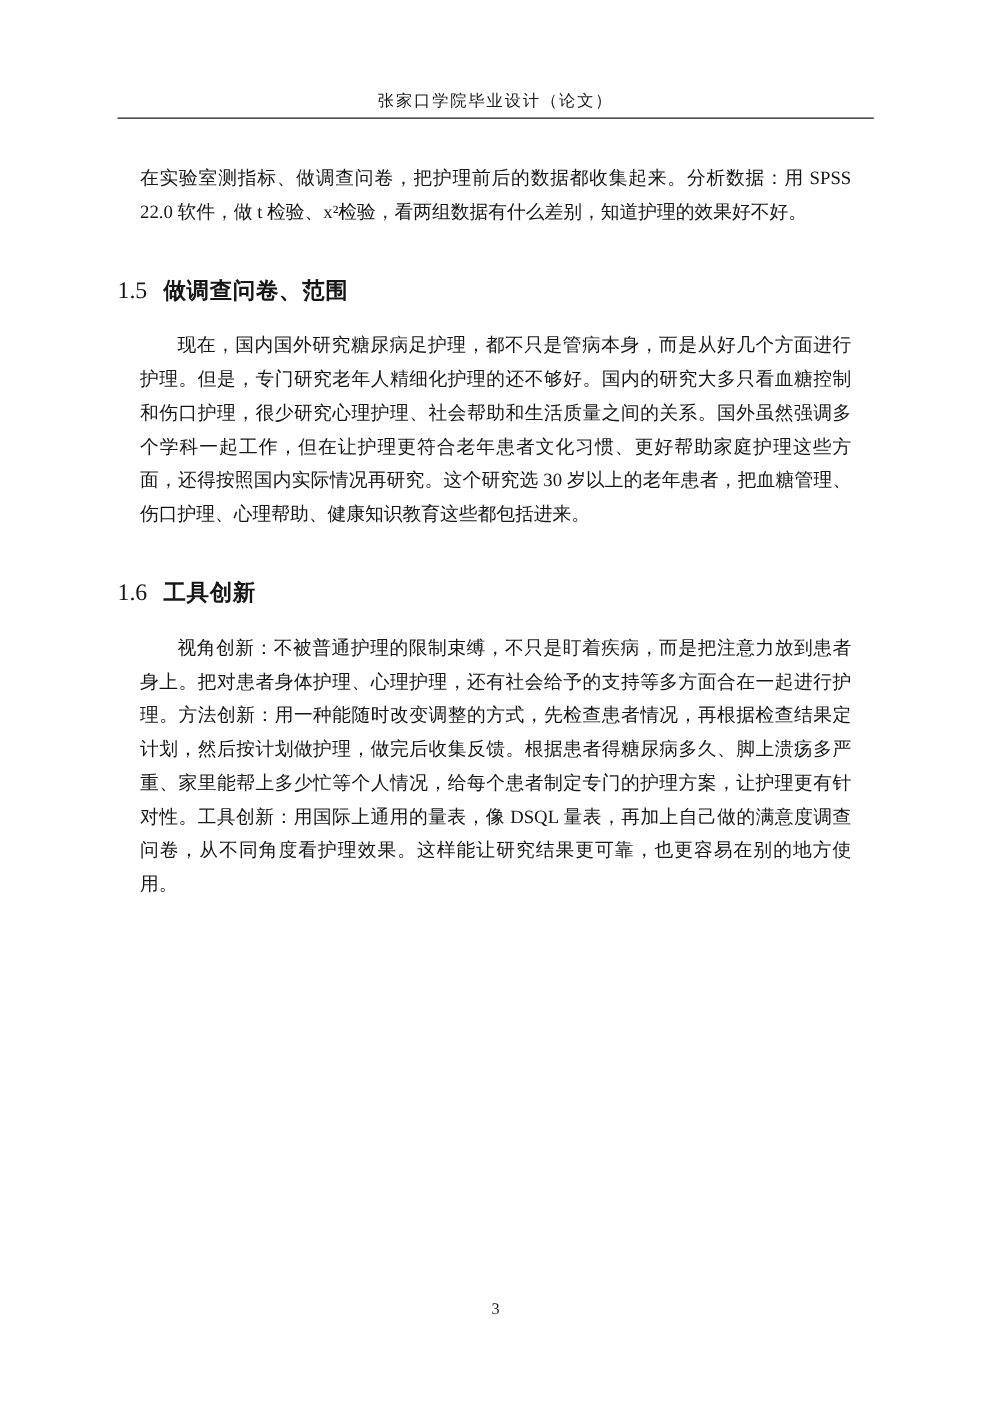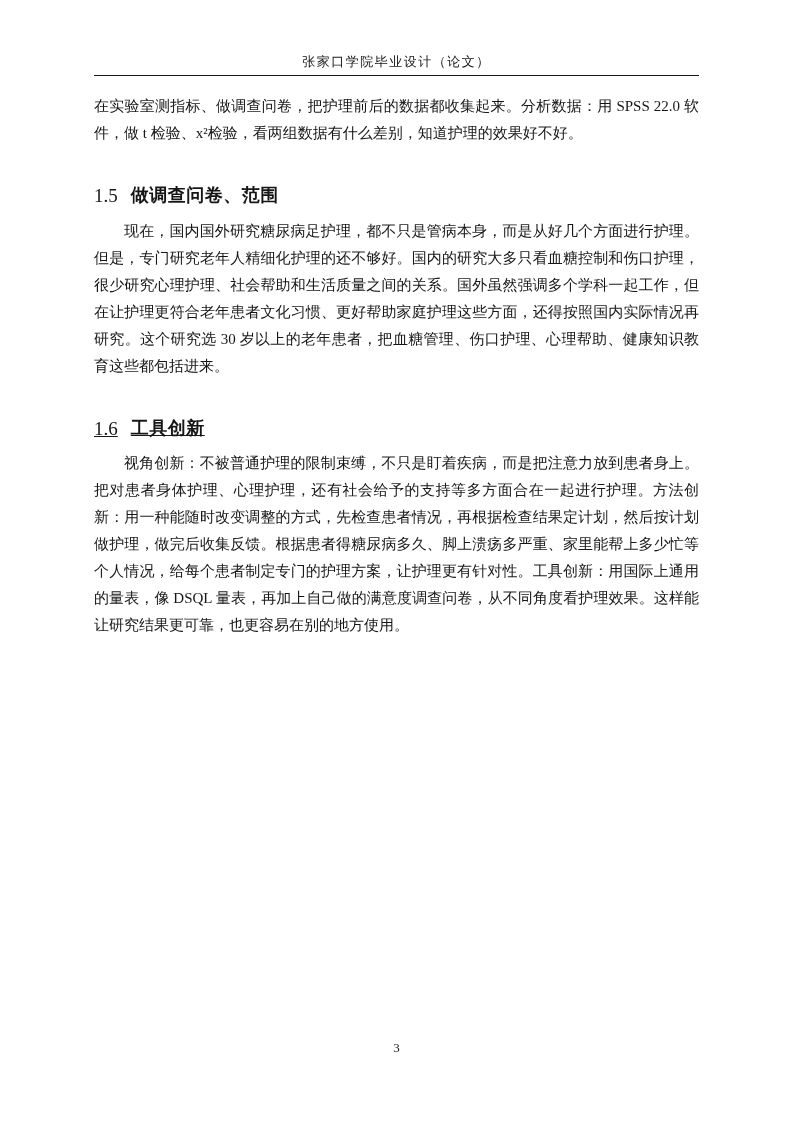--- a/index.html
+++ b/index.html
@@ -8,52 +8,52 @@
     width: 793px;
     height: 1122px;
     background: #ffffff;
     color: #161616;
     font-family: "Liberation Serif", "DejaVu Serif", serif;
     position: relative;
     overflow: hidden;
   }
   .doc-header {
     margin: 0 94px;
-    padding-top: 53px;
+    padding-top: 72px;
     text-align: center;
   }
   .header-title {
     font-size: 13px;
     line-height: 18px;
     letter-spacing: 1.5px;
   }
   .header-rule {
     margin: 4px 0 0 0;
     border: none;
     border-top: 1.8px solid #1a1a1a;
     height: 0;
   }
   .doc-body {
     margin: 0 94px;
     padding-top: 17px;
   }
   .para {
-    margin: 0;
+    margin: 18px;
     font-size: 15px;
     line-height: 27px;
     text-align: justify;
     text-indent: 2em;
   }
   .para-first { text-indent: 0; }
   .sec-heading {
     display: flex;
     align-items: center;
     margin: 35px 0 9px 0;
   }
-  .sec-heading.second { margin-bottom: 8px; text-decoration: underline; }
+  .sec-heading.second { margin-bottom: 8px; }
   .sec-num {
     font-family: "Liberation Serif", "DejaVu Serif", serif;
     font-size: 19px;
     font-weight: normal;
     line-height: 27px;
     margin-right: 13px;
   }
   .sec-title {
     font-family: "Liberation Sans", "DejaVu Sans", sans-serif;
     font-size: 18px;

